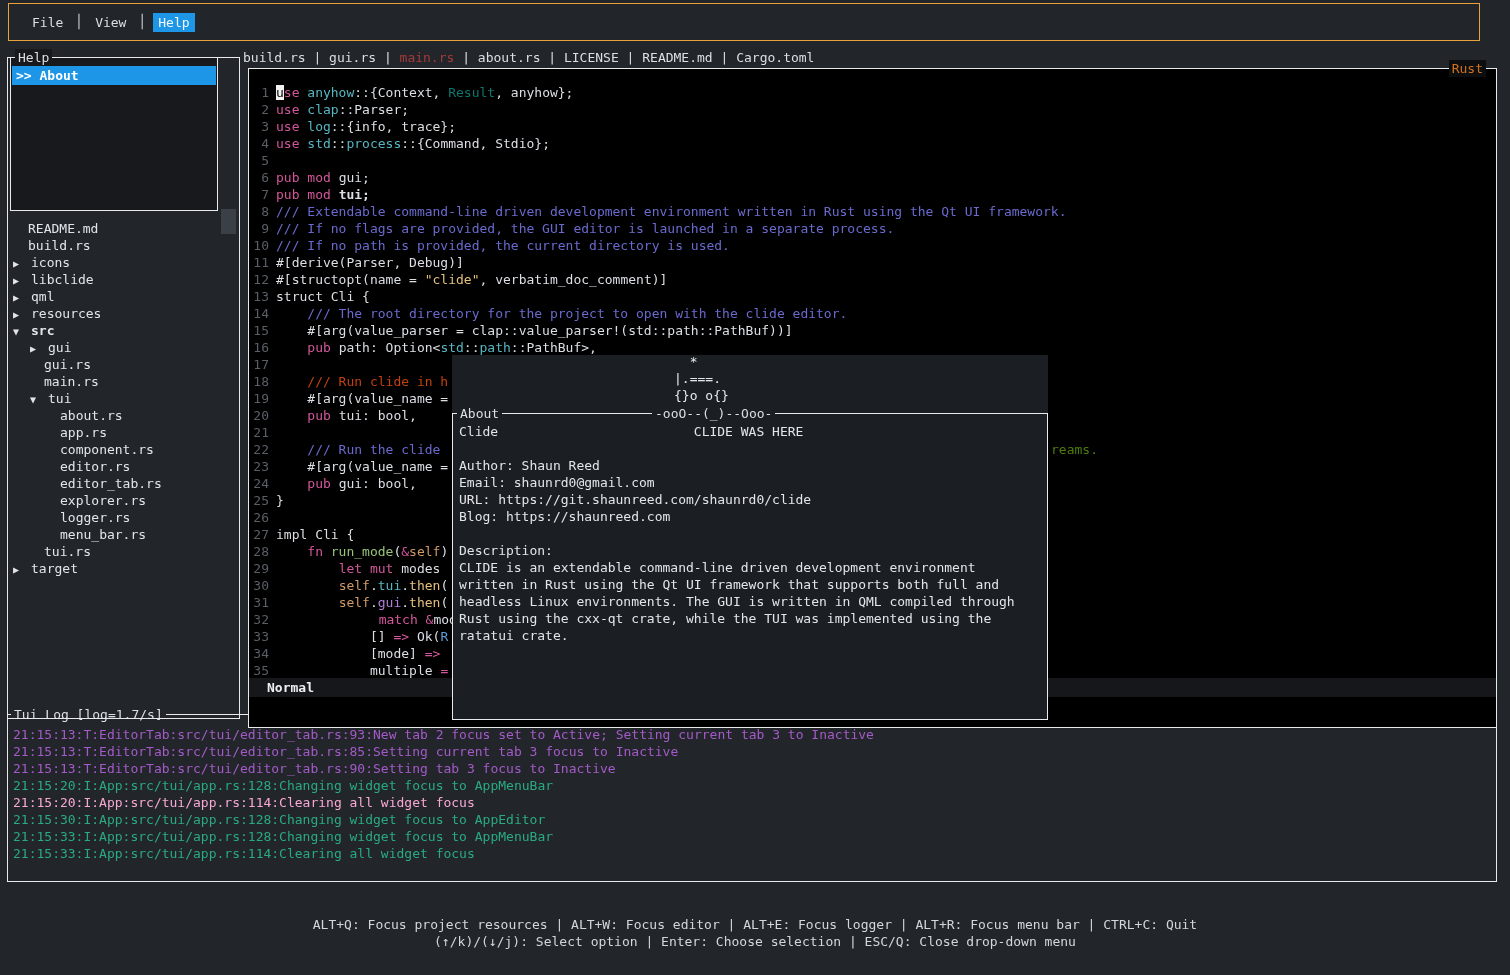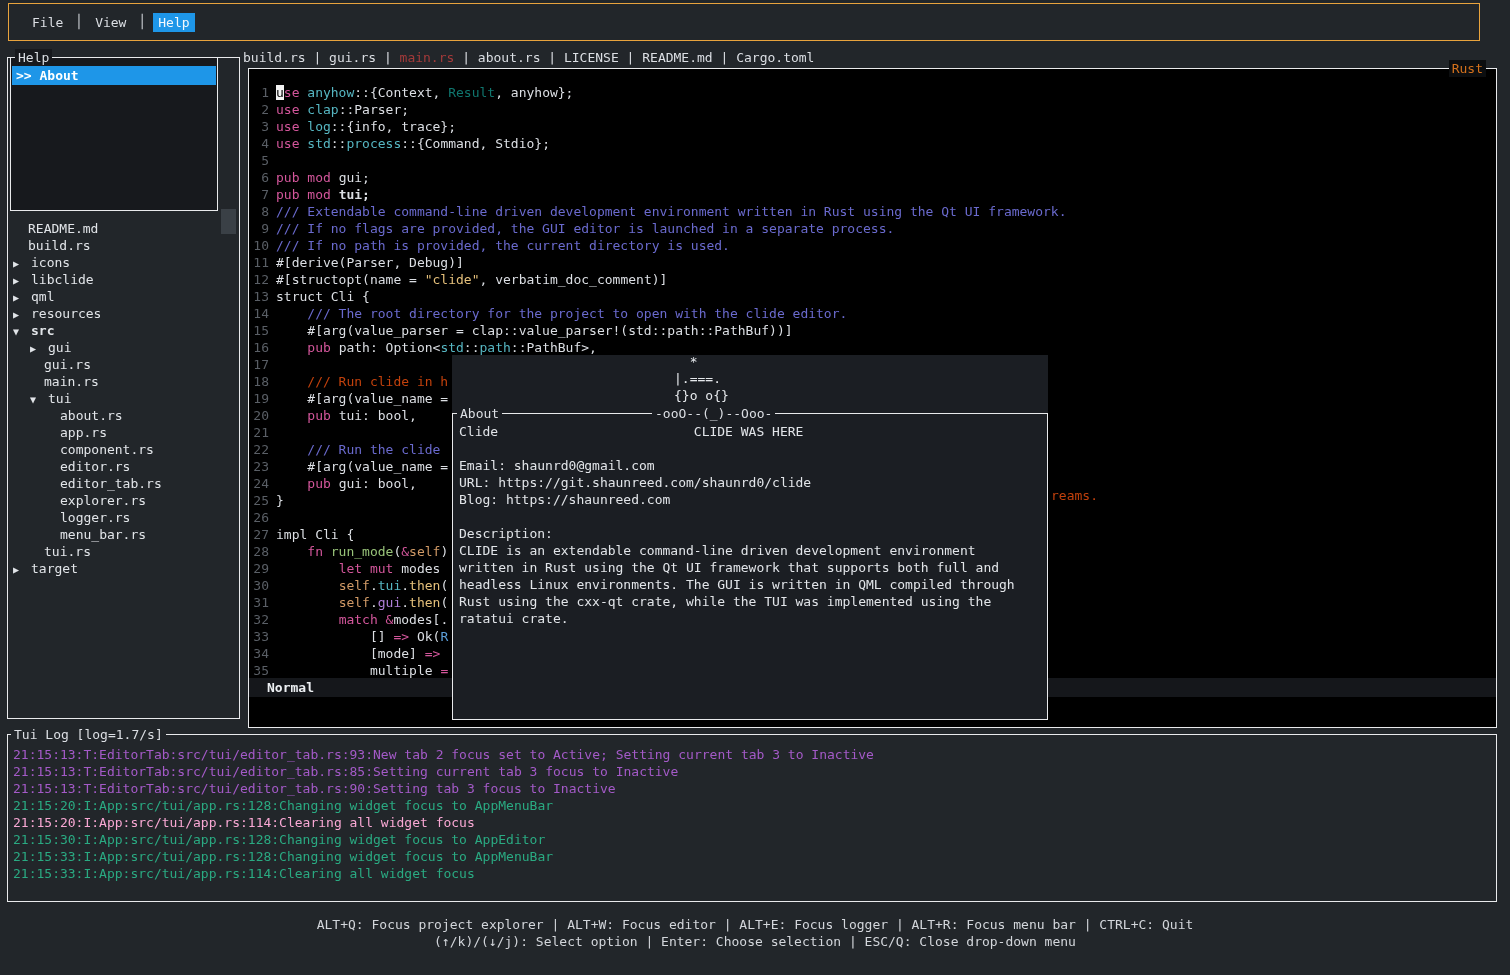--- a/index.html
+++ b/index.html
@@ -50,21 +50,21 @@
   
   .about{position:absolute;left:452px;top:355px;width:596px;height:365px;background:#1b1e23;z-index:10}
   .art{position:absolute;top:-2px;left:222px;font-family:inherit;font-size:13px;line-height:17px;color:#e6e9ec}
   .about-box{position:absolute;left:0;right:0;top:58px;bottom:0;border:1px solid #e9eaec}
   .about-box .ptitle{background:#1b1e23}
   .about-box .art2{left:199px}
   #about-lines{position:absolute;top:9px;left:6px;right:4px}
   .about-line{height:17px;white-space:pre;color:#e2e5e9}
 
   
-  .logpanel{left:7px;top:734px;width:1490px;height:168px}
+  .logpanel{left:7px;top:714px;width:1490px;height:168px}
   .logpanel .ptitle{background:#22262a;left:3px}
   #log-lines{position:absolute;top:11px;left:5px;right:3px}
   .log-line{height:17px;white-space:pre}
 
   
   .statusbar{position:absolute;left:0;top:916px;width:1510px;text-align:center;color:#d3d6db}
   .statusbar div{height:17px;white-space:pre}
 </style>
 </head>
 <body>
@@ -239,51 +239,52 @@
         <div class="code-line">
           <span class="gutter">30</span>
           <span class="ctext"><span style="color: rgb(220, 223, 228);">        </span><span style="color: rgb(209, 154, 102);">self</span><span style="color: rgb(220, 223, 228);">.</span><span style="color: rgb(86, 182, 194);">tui</span><span style="color: rgb(220, 223, 228);">.</span><span style="color: rgb(229, 192, 123);">then</span><span style="color: rgb(220, 223, 228);">(</span></span>
         </div>
         <div class="code-line">
           <span class="gutter">31</span>
           <span class="ctext"><span style="color: rgb(220, 223, 228);">        </span><span style="color: rgb(209, 154, 102);">self</span><span style="color: rgb(220, 223, 228);">.</span><span style="color: rgb(176, 127, 216);">gui</span><span style="color: rgb(220, 223, 228);">.</span><span style="color: rgb(229, 192, 123);">then</span><span style="color: rgb(220, 223, 228);">(</span></span>
         </div>
         <div class="code-line">
           <span class="gutter">32</span>
-          <span class="ctext"><span style="color: rgb(220, 223, 228);">        </span><span style="color: rgb(211, 86, 155);">match </span><span style="color: rgb(211, 86, 155);">&amp;</span><span style="color: rgb(220, 223, 228);">modes[.</span></span>
+          <span class="ctext"><span style="color: rgb(220, 223, 228);">        </span><span style="color: rgb(211, 86, 155); margin-left: 40px;">match </span><span style="color: rgb(211, 86, 155);">&amp;</span><span style="color: rgb(220, 223, 228);">modes[.</span></span>
         </div>
         <div class="code-line">
           <span class="gutter">33</span>
           <span class="ctext"><span style="color: rgb(220, 223, 228);">            [] </span><span style="color: rgb(211, 86, 155);">=&gt;</span><span style="color: rgb(220, 223, 228);"> Ok(</span><span style="color: rgb(92, 158, 216);">R</span></span>
         </div>
         <div class="code-line">
           <span class="gutter">34</span>
           <span class="ctext"><span style="color: rgb(220, 223, 228);">            [mode] </span><span style="color: rgb(211, 86, 155);">=&gt;</span></span>
         </div>
         <div class="code-line">
           <span class="gutter">35</span>
           <span class="ctext"><span style="color: rgb(220, 223, 228);">            multiple </span><span style="color: rgb(211, 86, 155);">=</span></span>
         </div>
       </div>
     <div class="modebar">
       <span>Normal</span>
     </div>
-  <div class="frag" style="top: 372px; color: #c2410c; margin-top: 46px;">reams.</div>
+  <div class="frag" style="top: 372px; color: #4d7c0f;">reams.</div>
     </div>
 
   <div class="about">
     <pre class="art" id="about-art">  *
 |.===.
 {}o o{}</pre>
     <div class="about-box">
       <span class="ptitle">About</span>
       <span class="ptitle art2">-ooO--(_)--Ooo-</span>
       <div id="about-lines">
           <div class="about-line">Clide                         CLIDE WAS HERE</div>
           <div class="about-line"> </div>
+          <div class="about-line">Author: Shaun Reed</div>
           <div class="about-line">Email: shaunrd0@gmail.com</div>
           <div class="about-line">URL: https://git.shaunreed.com/shaunrd0/clide</div>
           <div class="about-line">Blog: https://shaunreed.com</div>
           <div class="about-line"> </div>
           <div class="about-line">Description:</div>
           <div class="about-line">CLIDE is an extendable command-line driven development environment</div>
           <div class="about-line">written in Rust using the Qt UI framework that supports both full and</div>
           <div class="about-line">headless Linux environments. The GUI is written in QML compiled through</div>
           <div class="about-line">Rust using the cxx-qt crate, while the TUI was implemented using the</div>
           <div class="about-line">ratatui crate.</div>
@@ -299,17 +300,17 @@
         <div class="log-line" style="color: rgb(164, 90, 200);">21:15:13:T:EditorTab:src/tui/editor_tab.rs:90:Setting tab 3 focus to Inactive</div>
         <div class="log-line" style="color: rgb(42, 170, 130);">21:15:20:I:App:src/tui/app.rs:128:Changing widget focus to AppMenuBar</div>
         <div class="log-line" style="color: #f9a8d4;">21:15:20:I:App:src/tui/app.rs:114:Clearing all widget focus</div>
         <div class="log-line" style="color: rgb(42, 170, 130);">21:15:30:I:App:src/tui/app.rs:128:Changing widget focus to AppEditor</div>
         <div class="log-line" style="color: rgb(42, 170, 130);">21:15:33:I:App:src/tui/app.rs:128:Changing widget focus to AppMenuBar</div>
         <div class="log-line" style="color: rgb(42, 170, 130);">21:15:33:I:App:src/tui/app.rs:114:Clearing all widget focus</div>
       </div>
   </div>
 
   <div class="statusbar">
-    <div>ALT+Q: Focus project explorer | ALT+W: Focus editor | ALT+E: Focus logger | ALT+R: Focus menu bar | CTRL+C: Quit</div>
+    <div>ALT+Q: Focus project resources | ALT+W: Focus editor | ALT+E: Focus logger | ALT+R: Focus menu bar | CTRL+C: Quit</div>
     <div>(↑/k)/(↓/j): Select option | Enter: Choose selection | ESC/Q: Close drop-down menu</div>
   </div>
 
 </div>
 
 </body></html>

